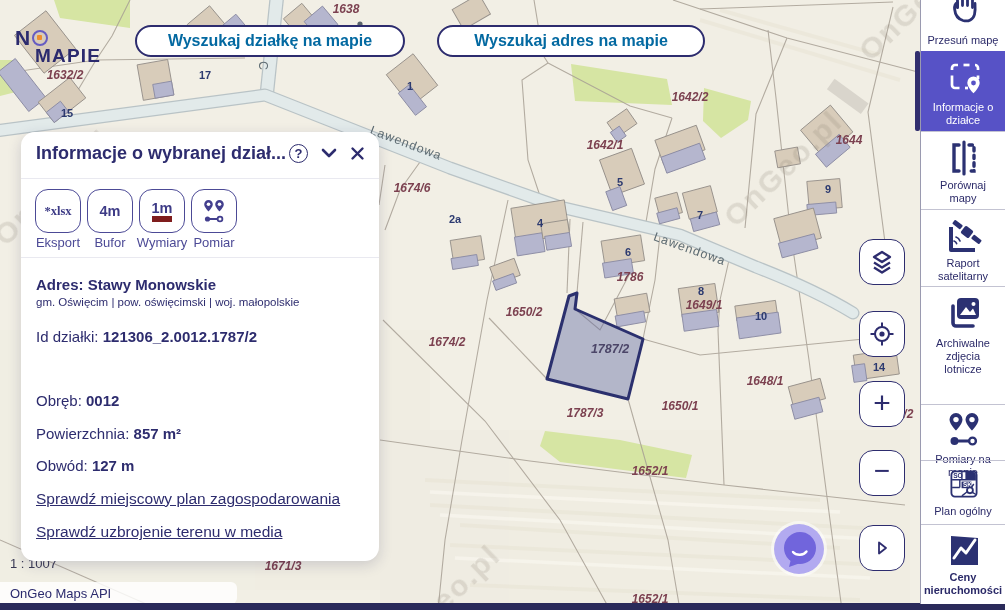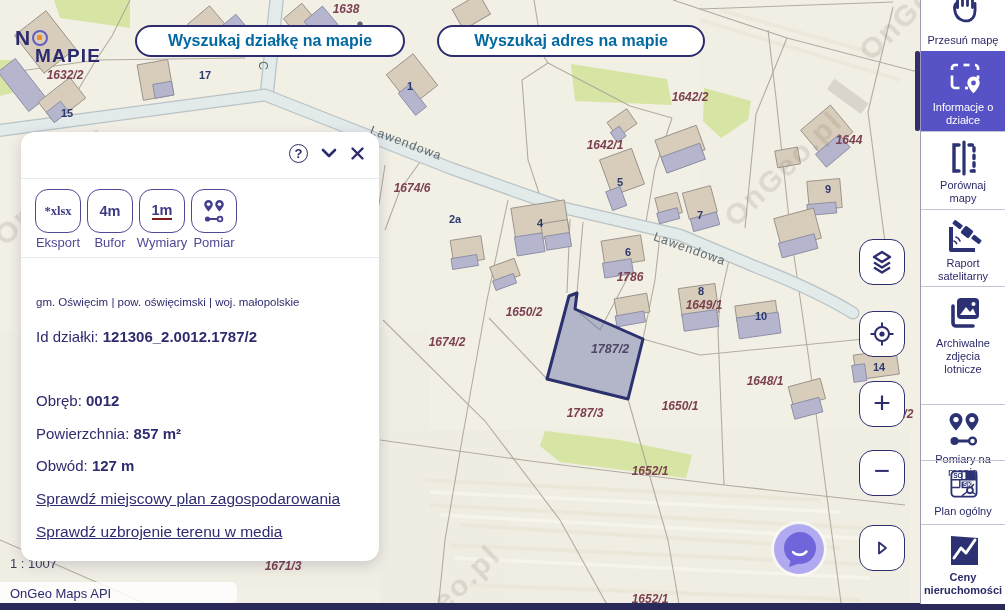--- a/index.html
+++ b/index.html
@@ -295,57 +295,59 @@
 <div id="bstrip"></div>
 <div id="chat">
     <svg class="abs" style="left:7px;top:6px;" width="38" height="42" viewBox="0 0 38 42">
       <circle cx="19" cy="18" r="16" fill="#7165dc"></circle>
       <path d="M10 29 L8 37 L18 33.6 Z" fill="#7165dc"></path>
       <path d="M12 22 A8 6.5 0 0 0 25.5 21.5" stroke="#fff" stroke-width="2.4" fill="none" stroke-linecap="round"></path>
     </svg>
   </div>
 
 <div id="card">
+  <div class="title">Informacje o wybranej dział...</div>
   <div class="hicons">
       <div class="qm">?</div>
       <svg width="16" height="10" viewBox="0 0 16 10" fill="none" stroke="#2d2c6e" stroke-width="2.6" stroke-linecap="round" stroke-linejoin="round">
         <path d="M2 2 L8 8 L14 2"></path>
       </svg>
       <svg width="15" height="15" viewBox="0 0 15 15" stroke="#2d2c6e" stroke-width="2.4" stroke-linecap="round">
         <path d="M2.5 2.5 L12.5 12.5 M12.5 2.5 L2.5 12.5"></path>
       </svg>
     </div>
   <div class="hr" style="top:46px;"></div>
   <div class="tool" style="left:14px;">
       <span style="font-size:12.5px;font-family:Liberation Serif, serif;">*xlsx</span>
     </div>
   <div class="tool" style="left:66px;">
       <span style="font-size:14.5px;">4m</span>
     </div>
   <div class="tool" style="left:118px;">
-      <span style="font-size:14.5px;border-bottom:2px solid #7f1d1d;">1m</span>
+      <span style="font-size:14.5px;border-bottom:6px solid #7f1d1d;">1m</span>
     </div>
   <div class="tool" style="left:170px;">
       <svg width="26" height="26" viewBox="0 0 26 26">
         <g fill="#433f8e">
           <path d="M7.5 2 a4.3 4.3 0 0 1 4.3 4.3 c0 3-4.3 7.2-4.3 7.2 s-4.3-4.2-4.3-7.2 A4.3 4.3 0 0 1 7.5 2z"></path>
           <circle cx="7.5" cy="6.3" r="1.8" fill="#fff"></circle>
           <path d="M18.5 2 a4.3 4.3 0 0 1 4.3 4.3 c0 3-4.3 7.2-4.3 7.2 s-4.3-4.2-4.3-7.2 A4.3 4.3 0 0 1 18.5 2z"></path>
           <circle cx="18.5" cy="6.3" r="1.8" fill="#fff"></circle>
           <circle cx="6.5" cy="21" r="2.6"></circle>
           <rect x="8" y="19.9" width="9" height="2.2" rx="1"></rect>
           <circle cx="19" cy="21" r="2.4" fill="none" stroke="#433f8e" stroke-width="1.8"></circle>
         </g>
       </svg>
     </div>
   <div class="tlab" style="left:3px;width:68px;">Eksport</div>
   <div class="tlab" style="left:58px;width:62px;">Bufor</div>
   <div class="tlab" style="left:108px;width:66px;">Wymiary</div>
   <div class="tlab" style="left:162px;width:62px;">Pomiar</div>
   <div class="hr" style="top:125px;"></div>
+  <div class="fld" style="top:144px;font-size:15px;"><b>Adres: Stawy Monowskie</b></div>
   <div class="fld" style="top:164px;font-size:11.5px;">gm. Oświęcim | pow. oświęcimski | woj. małopolskie</div>
   <div class="fld" style="top:196px;">Id działki: <b>121306_2.0012.1787/2</b></div>
   <div class="fld" style="top:260px;">Obręb: <b>0012</b></div>
   <div class="fld" style="top:293px;">Powierzchnia: <b>857 m²</b></div>
   <div class="fld" style="top:325px;">Obwód: <b>127 m</b></div>
   <div class="lnk" style="top:358px;">Sprawdź miejscowy plan zagospodarowania</div>
   <div class="lnk" style="top:391px;">Sprawdź uzbrojenie terenu w media</div>
 </div>
 
 <div class="mctl" style="top:239px;">

